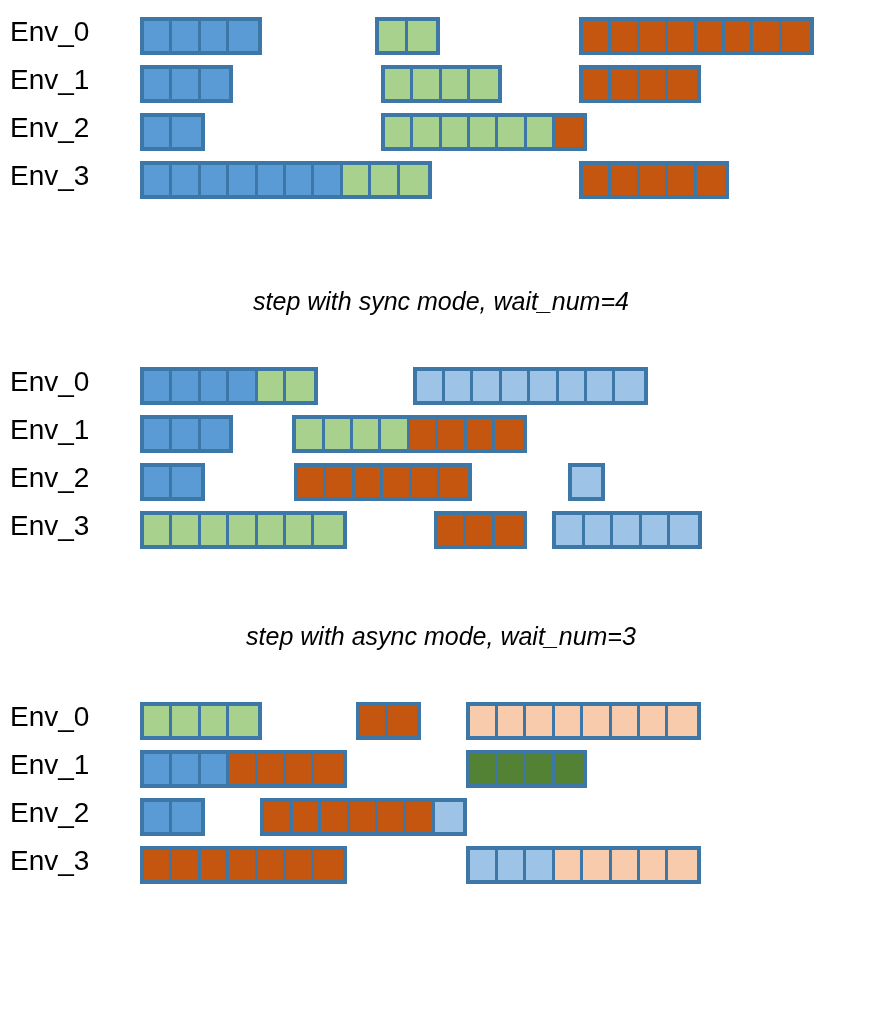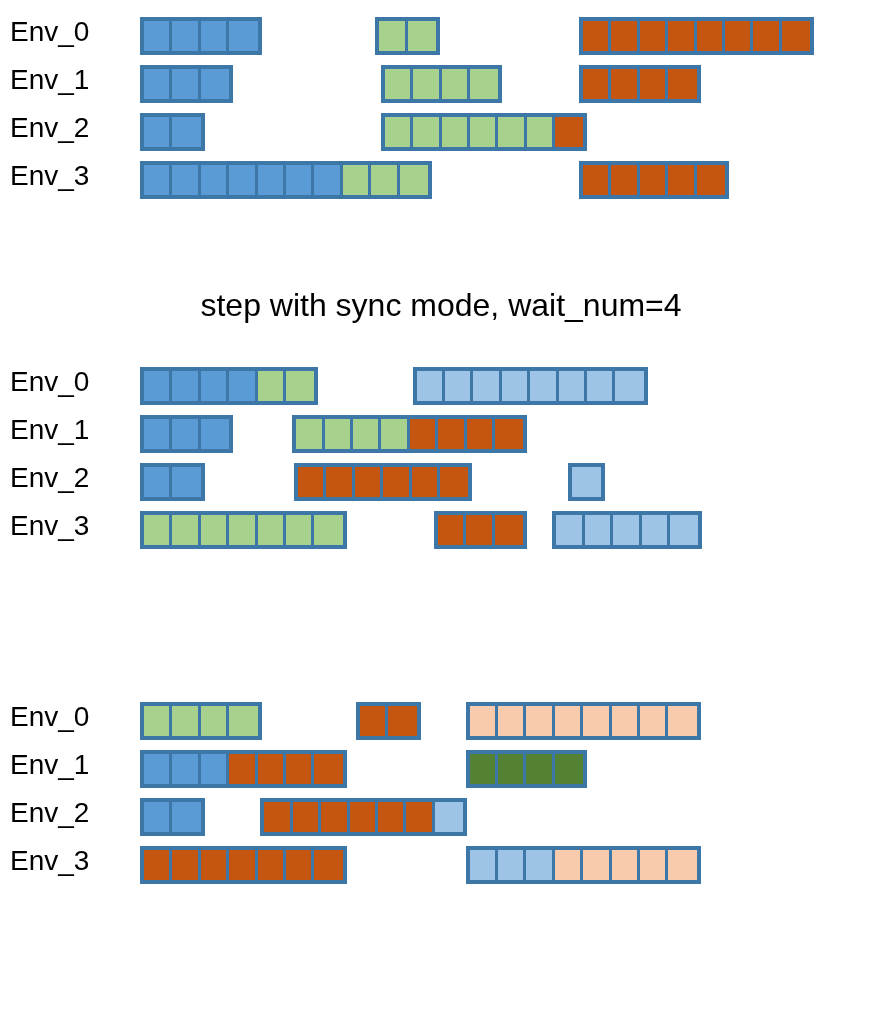--- a/index.html
+++ b/index.html
@@ -79,24 +79,25 @@
   .c-ltblue  { background: #9DC3E6; }
   .c-peach   { background: #F8CBAD; }
   .c-dkgreen { background: #548235; }
 
   
   .caption {
     position: absolute;
     left: 0;
     width: 882px;
     text-align: center;
-    font-size: 32px;
+    font-size: 25px;
     font-family: "Liberation Sans", sans-serif;
     color: #000000;
     white-space: nowrap;
+    font-style: italic;
   }
 
   #panel-1 { top: 8px; }
   #caption-1 { top: 287px; }
   #panel-2 { top: 358px; }
   #caption-2 { top: 622px; }
   #panel-3 { top: 693px; }
   #caption-3 { top: 968px; }
 </style>
 </head>
@@ -265,20 +266,21 @@
         </div>
         <div class="block" style="left: 552.41px;">
           <div class="cell c-ltblue"></div>
           <div class="cell c-ltblue"></div>
           <div class="cell c-ltblue"></div>
           <div class="cell c-ltblue"></div>
           <div class="cell c-ltblue"></div>
         </div>
       </div>
     </div>
+  <div class="caption" id="caption-2">step with async mode, wait_num=3</div>
 
   <div class="panel" id="panel-3">
       <div class="row">
         <div class="row-label">Env_0</div>
         <div class="block" style="left: 140px;">
           <div class="cell c-green"></div>
           <div class="cell c-green"></div>
           <div class="cell c-green"></div>
           <div class="cell c-green"></div>
         </div>

